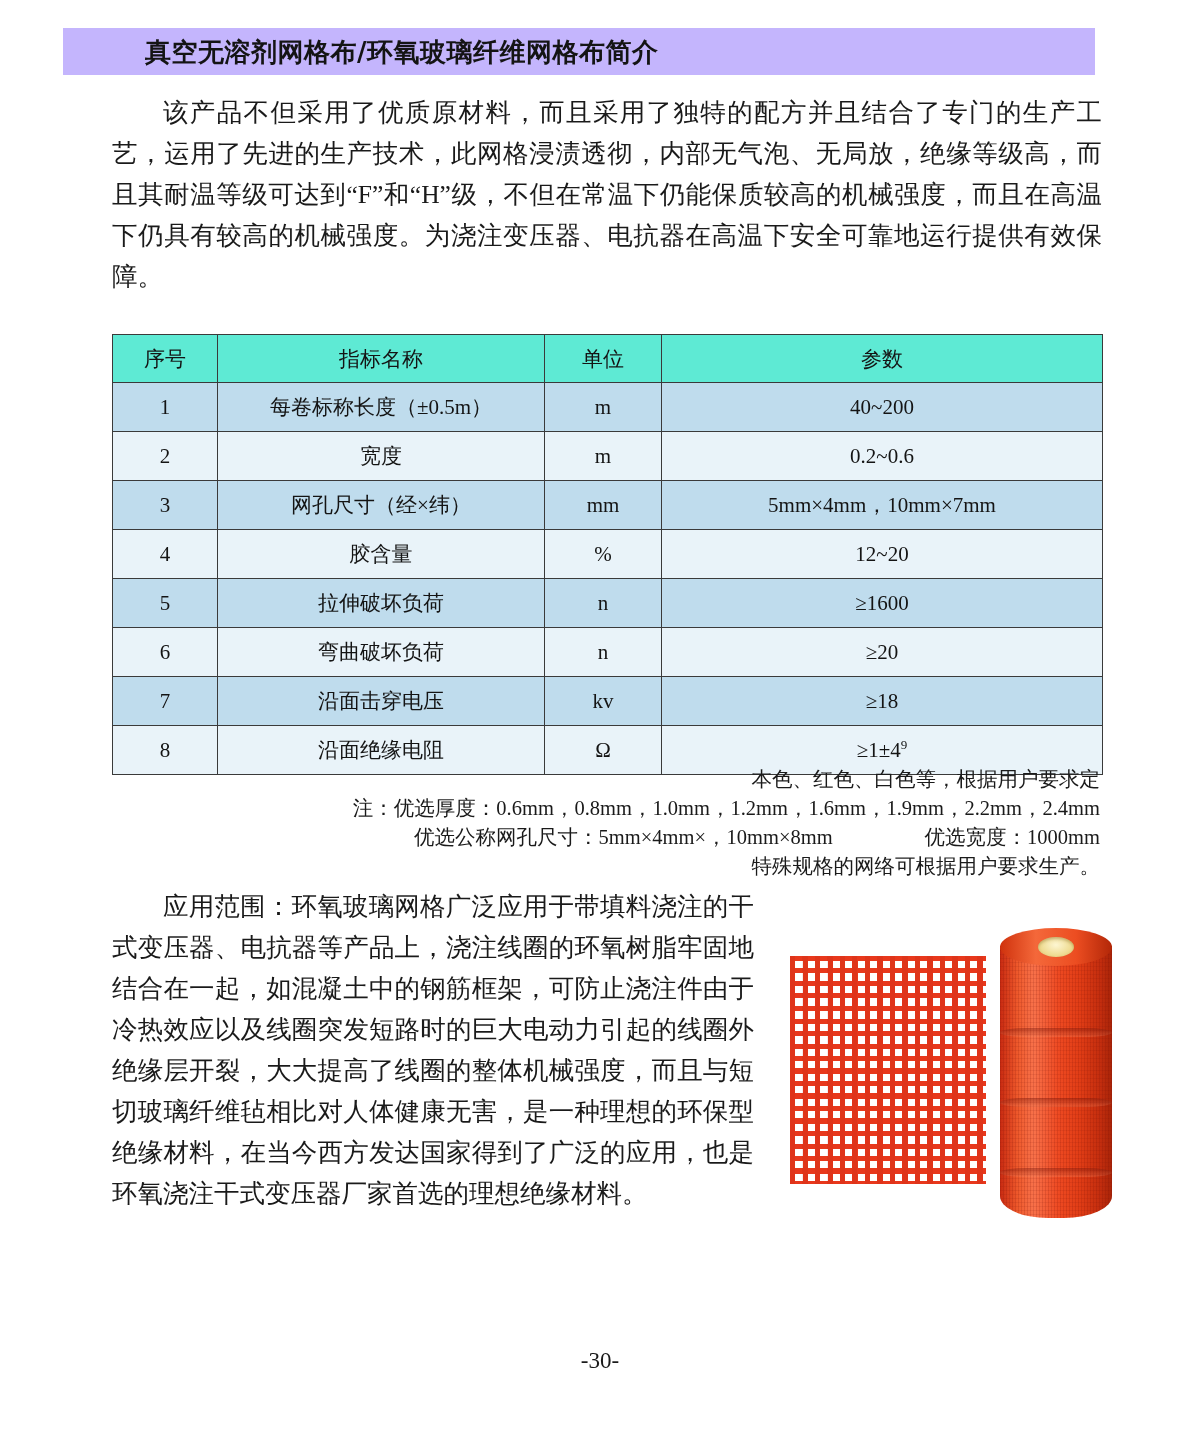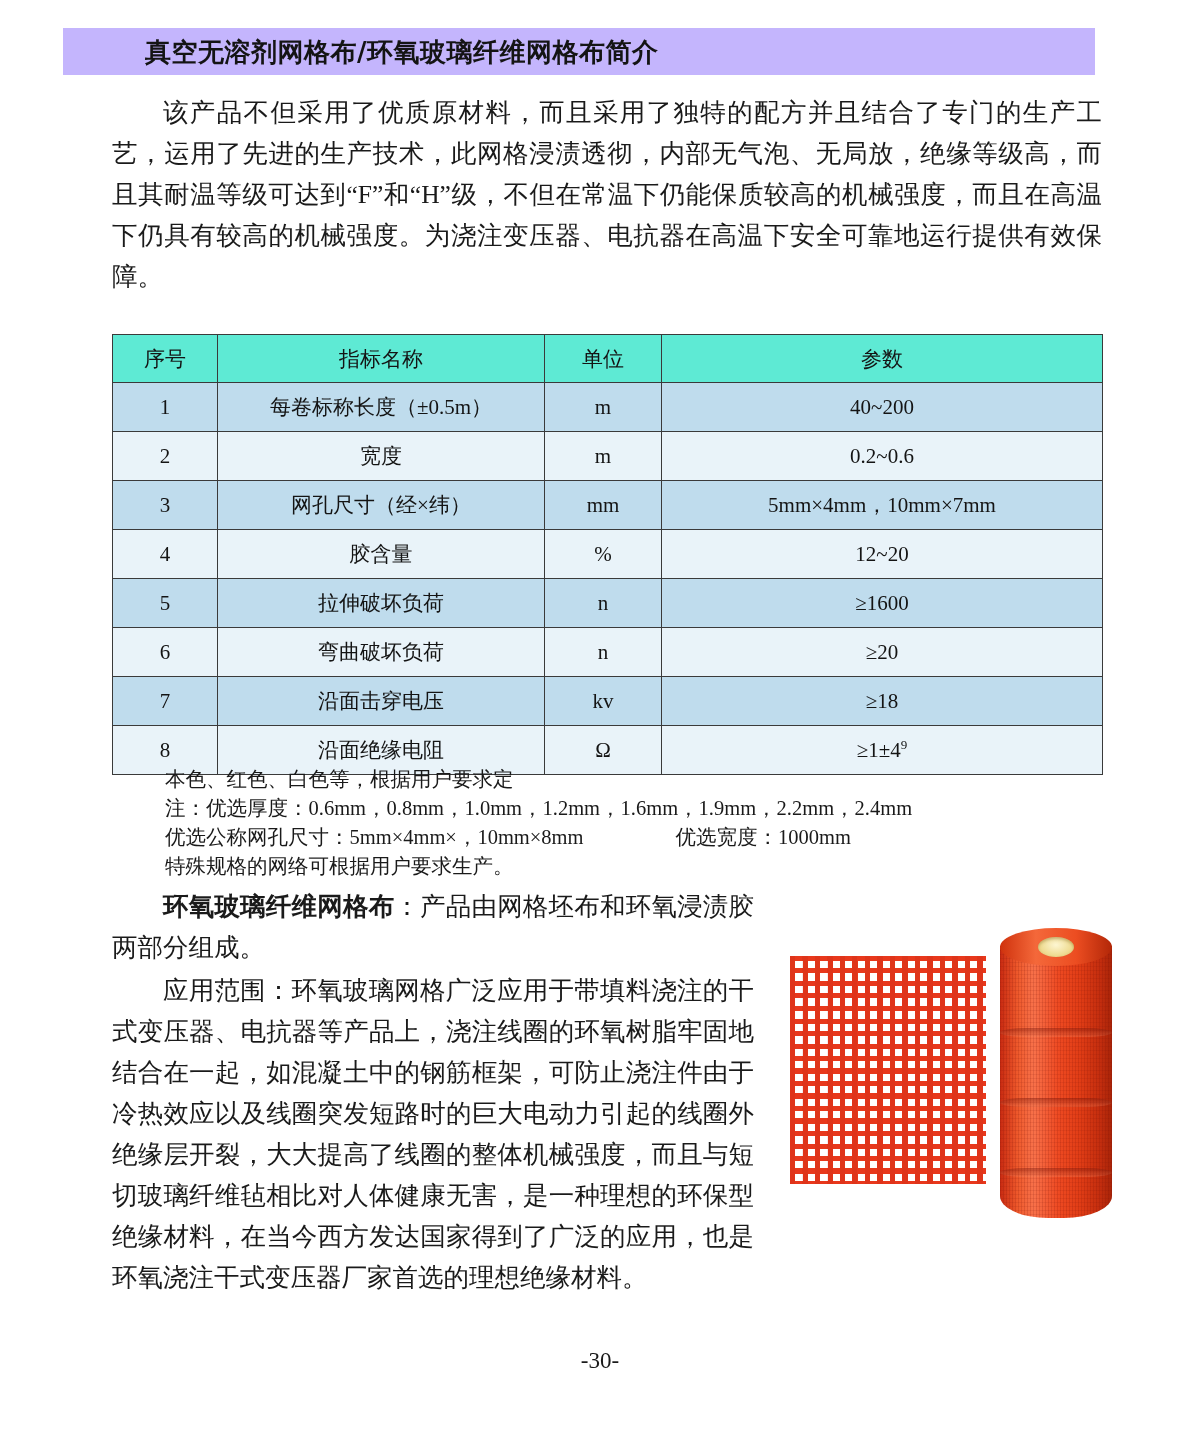--- a/index.html
+++ b/index.html
@@ -92,21 +92,21 @@
   
   .notes {
     position: absolute;
     left: 165px;
     top: 765px;
     width: 935px;
     font-size: 20.5px;
     line-height: 29px;
     color: #1a1a1a;
   }
-  .notes .nline { white-space: nowrap; }
+  .notes .nline { white-space: nowrap; text-align: right; }
   .notes .spacer { display: inline-block; width: 92px; }
 
   
   .lower {
     position: absolute;
     left: 112px;
     top: 886px;
     width: 990px;
   }
   .img-float {
@@ -306,17 +306,16 @@
       <div class="body">
         <div class="seam s1"></div>
         <div class="seam s2"></div>
         <div class="seam s3"></div>
       </div>
       <div class="top-ell"></div>
       <div class="hole"></div>
     </div>
   </div>
 
-  <p class="para"><b>环氧玻璃纤维网格布</b><span>：产品由网格坯布和环氧浸渍胶两部分组成。</span></p>
   <p class="para">应用范围：环氧玻璃网格广泛应用于带填料浇注的干式变压器、电抗器等产品上，浇注线圈的环氧树脂牢固地结合在一起，如混凝土中的钢筋框架，可防止浇注件由于冷热效应以及线圈突发短路时的巨大电动力引起的线圈外绝缘层开裂，大大提高了线圈的整体机械强度，而且与短切玻璃纤维毡相比对人体健康无害，是一种理想的环保型绝缘材料，在当今西方发达国家得到了广泛的应用，也是环氧浇注干式变压器厂家首选的理想绝缘材料。</p>
 </div>
 
 <div class="page-number">-30-</div>
 
 </body></html>

